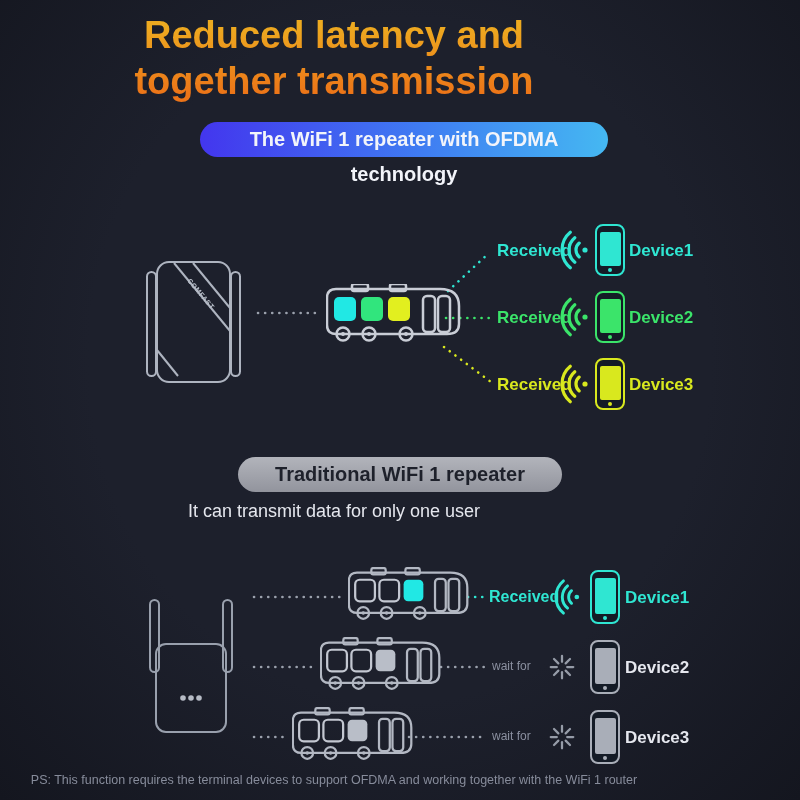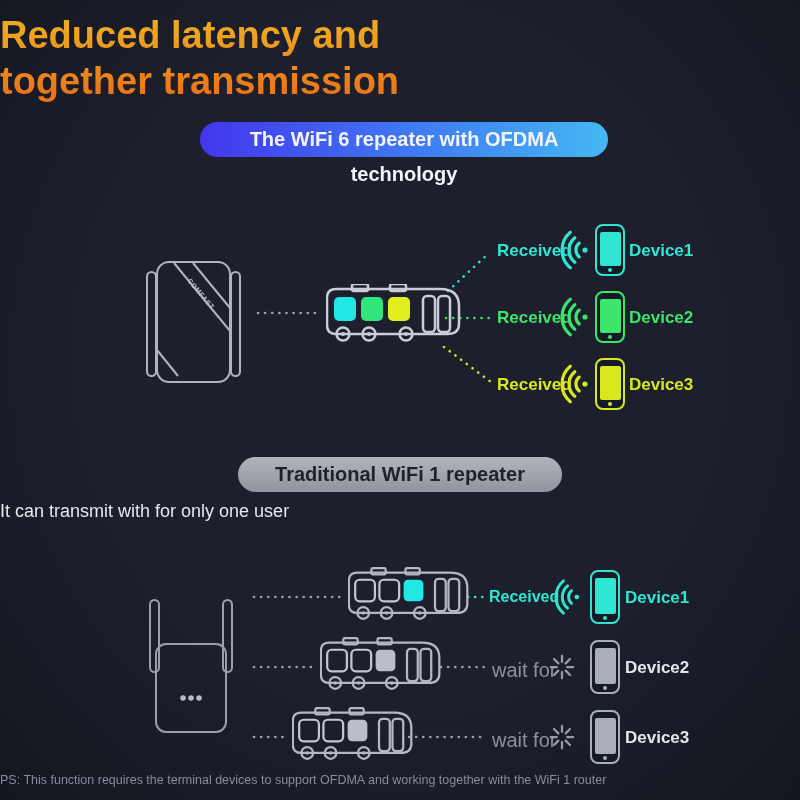--- a/index.html
+++ b/index.html
@@ -4,21 +4,21 @@
 <style>
   html,body{margin:0;padding:0;}
   .stage{
     position:relative;
     width:800px;height:800px;
     overflow:hidden;
     font-family:"Liberation Sans","DejaVu Sans",sans-serif;
     background:radial-gradient(ellipse at 50% 45%, #1d202c 55%, #14161f 100%);
   }
   .abs{position:absolute;}
-  .center{left:0;width:668px;}
+  .center{left:0;width:668px;text-align:center;}
 
   
   .title{
     top:12px;
     font-size:38px;font-weight:bold;line-height:46px;
     background:linear-gradient(180deg,var(--title-top) 15%,var(--title-bottom) 90%);
     -webkit-background-clip:text;background-clip:text;
     color:transparent;
   }
 
@@ -41,21 +41,21 @@
   .sub1{top:167px;}
   .sub2{top:501px;}
 
   
   .c-cyan{color:var(--cyan);}
   .c-green{color:var(--green);}
   .c-yellow{color:var(--yellow);}
   .c-gray{color:var(--gray-device);}
   .c-white{color:var(--text-light);}
   .status-label,.device-label{font-size:17px;font-weight:bold;white-space:nowrap;}
-  .wait-label{font-size:20px;color:var(--text-gray);white-space:nowrap;}
+  .wait-label{font-size:12px;color:var(--text-gray);white-space:nowrap;}
 
   .phone{position:absolute;width:30px;height:52px;border:2.5px solid currentColor;border-radius:8px;background:#141b26;box-sizing:border-box;}
   .phone .screen{position:absolute;left:2.5px;right:2.5px;top:6px;bottom:8px;border-radius:2px;background:currentColor;}
   .phone .home{position:absolute;left:50%;bottom:2px;width:4px;height:4px;margin-left:-2px;border-radius:50%;background:currentColor;}
   .phone-tall{height:54px;}
 
   .wifi-icon{stroke:currentColor;fill:none;stroke-width:3.2;stroke-linecap:round;}
   .wifi-icon .dot{fill:currentColor;stroke:none;}
 
   .spinner line{stroke:#969ca8;stroke-width:2.4;stroke-linecap:round;}
@@ -90,21 +90,21 @@
 </head>
 <body>
 
 <div class="stage">
 
   <div class="abs center title">
     <div>Reduced latency and</div>
     <div>together transmission</div>
   </div>
 
-  <div class="abs banner banner-blue">The WiFi 6 repeater with OFDMA technology</div>
+  <div class="abs banner banner-blue">The WiFi 1 repeater with OFDMA technology</div>
 
   <svg class="dots" width="800" height="800" viewBox="0 0 800 800">
     <line class="dl dl-g" x1="258" y1="313" x2="316" y2="313"></line>
     <line class="dl dl-cy" x1="448" y1="291" x2="489" y2="253"></line>
     <line class="dl dl-gr" x1="446" y1="318" x2="494" y2="318"></line>
     <line class="dl dl-ye" x1="444" y1="347" x2="491" y2="382"></line>
     <line class="dl dl-g" x1="254" y1="597" x2="341" y2="597"></line>
     <line class="dl dl-cy" x1="468" y1="597" x2="486" y2="597"></line>
     <line class="dl dl-g" x1="254" y1="667" x2="315" y2="667"></line>
     <line class="dl dl-g" x1="441" y1="667" x2="486" y2="667"></line>
@@ -172,21 +172,21 @@
     <path d="M20.8,9.7 A16 16 0 0 0 20.8,34.3"></path>
     <path d="M16.3,4.3 A23 23 0 0 0 16.3,39.7"></path>
   </svg>
   <div class="phone c-yellow" style="left:595px;top:358px">
       <div class="screen"></div>
       <div class="home"></div>
     </div>
   <div class="abs device-label c-yellow" style="left:629px;top:375px">Device3</div>
 
   <div class="abs banner banner-gray">Traditional WiFi 1 repeater</div>
-  <div class="abs center subtitle sub2">It can transmit with for only one user</div>
+  <div class="abs center subtitle sub2">It can transmit data for only one user</div>
 
   <svg class="abs" style="left:142px;top:594px" width="100" height="145" viewBox="0 0 100 145">
     <rect class="rp2" x="8" y="6" width="9" height="72" rx="4.5"></rect>
     <rect class="rp2" x="81" y="6" width="9" height="72" rx="4.5"></rect>
     <rect class="rp2" x="14" y="50" width="70" height="88" rx="10"></rect>
     <circle class="led" cx="41" cy="104" r="2.8"></circle>
     <circle class="led" cx="49" cy="104" r="2.8"></circle>
     <circle class="led" cx="57" cy="104" r="2.8"></circle>
   </svg>
 

